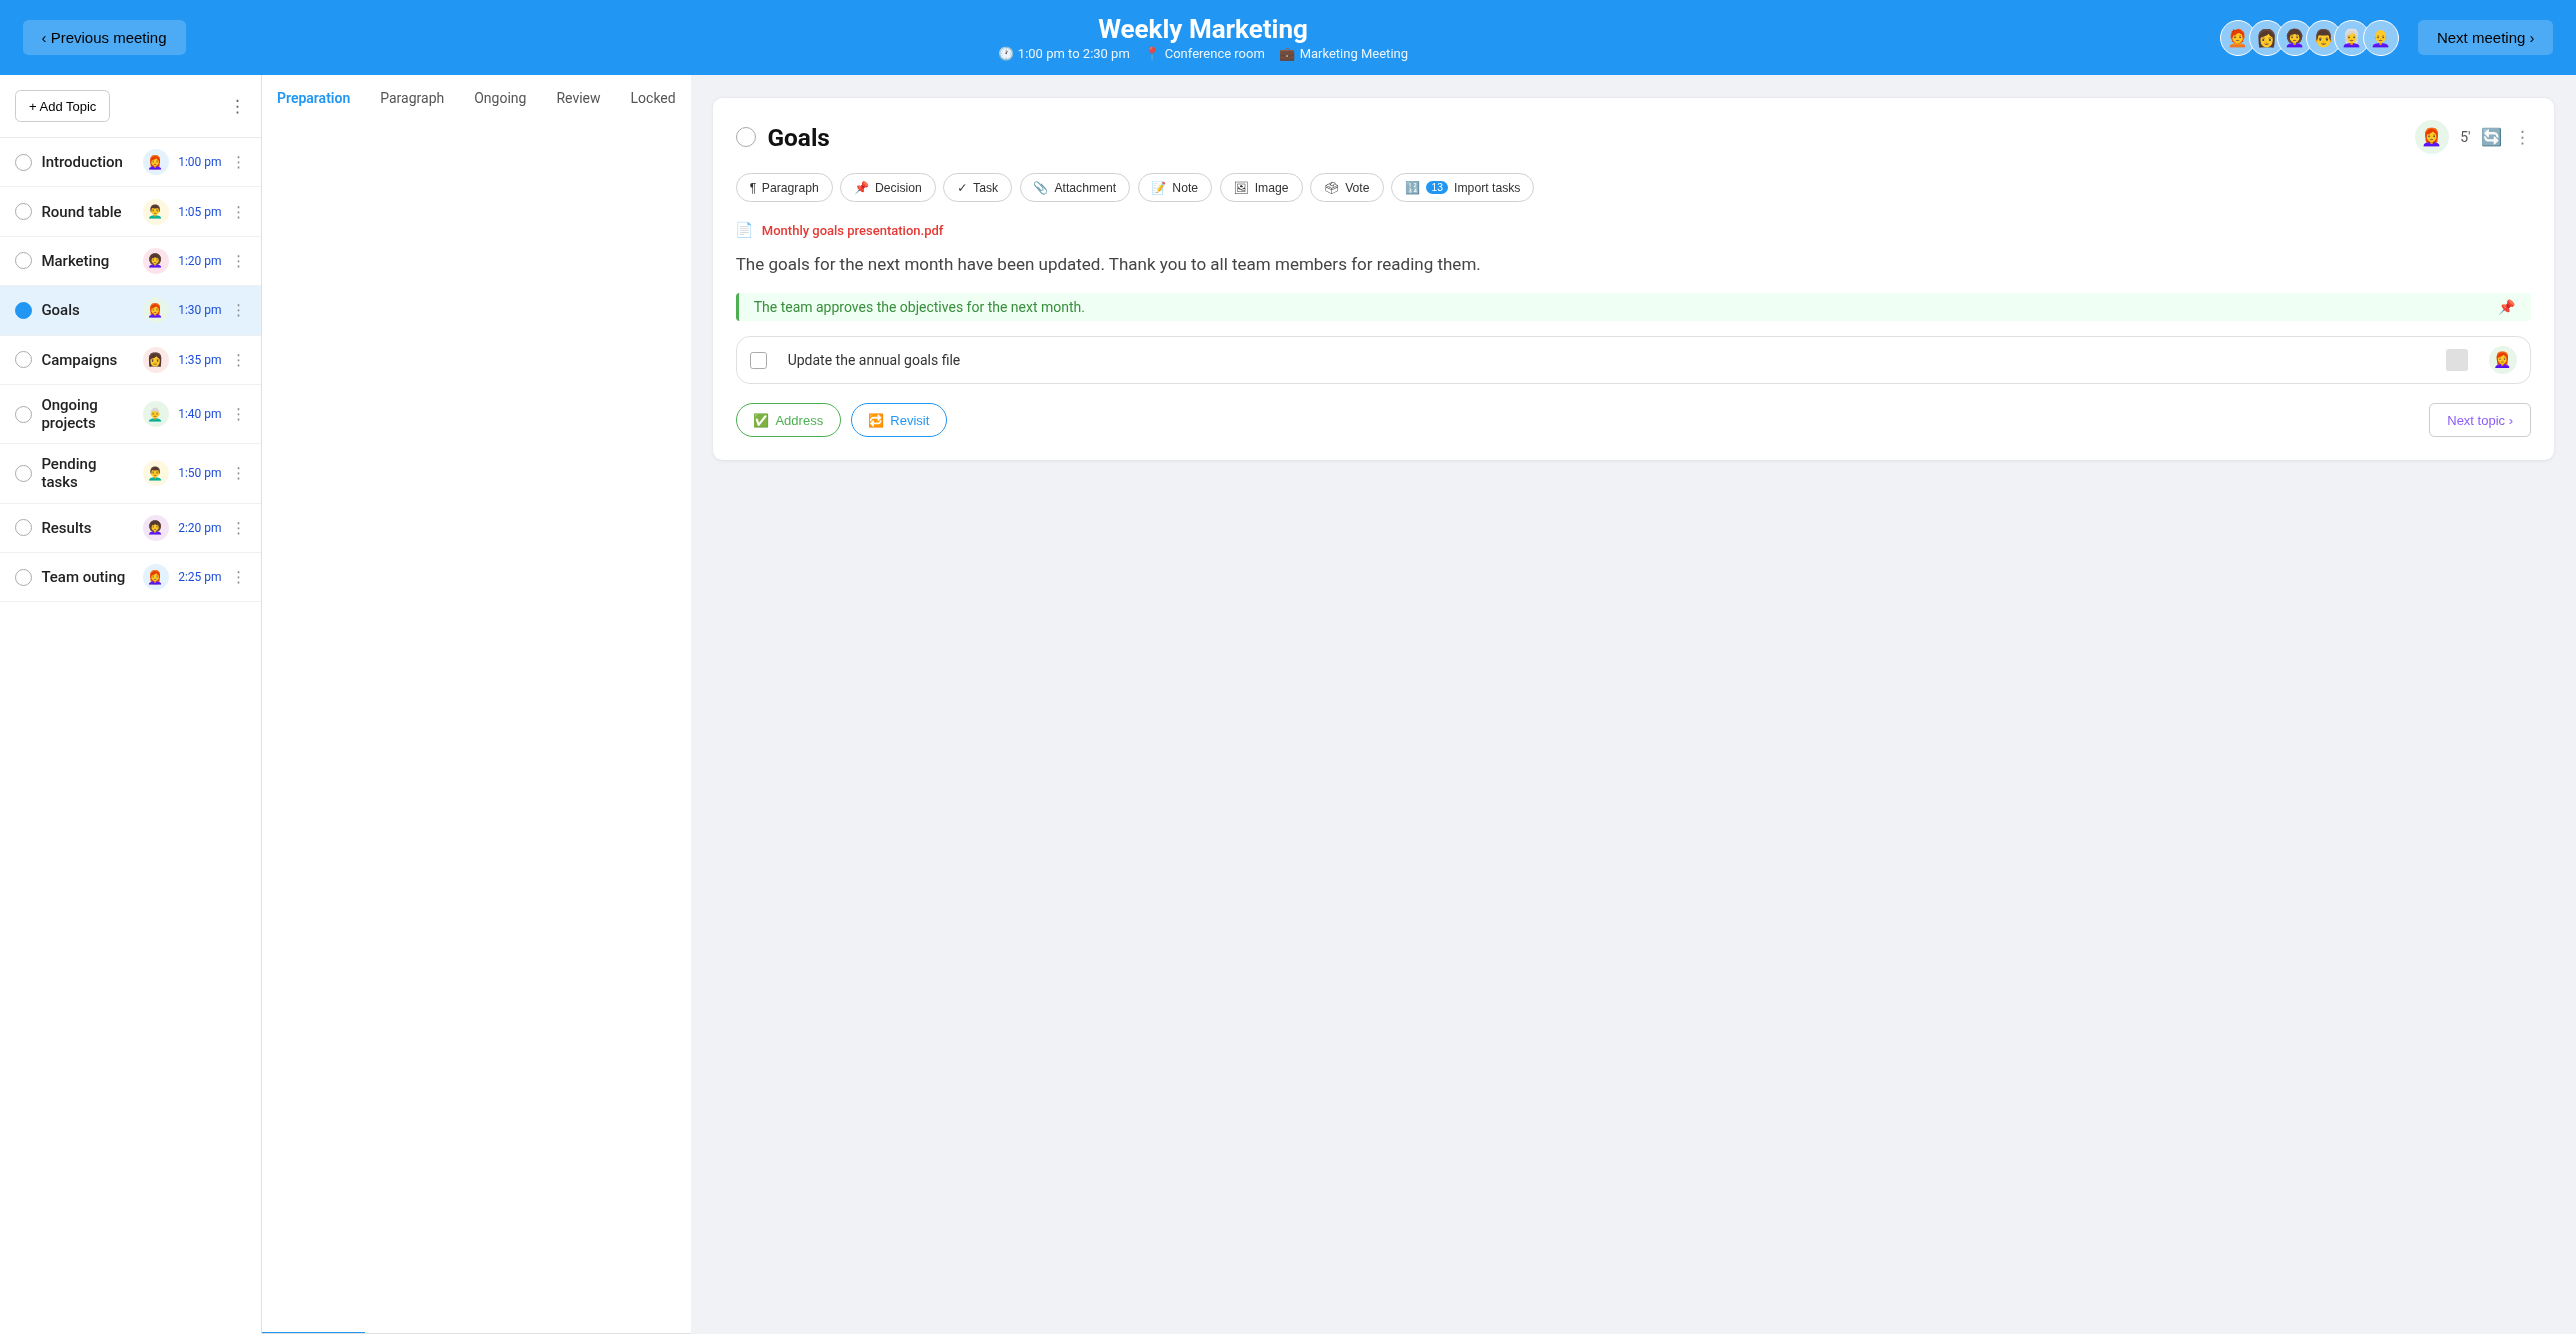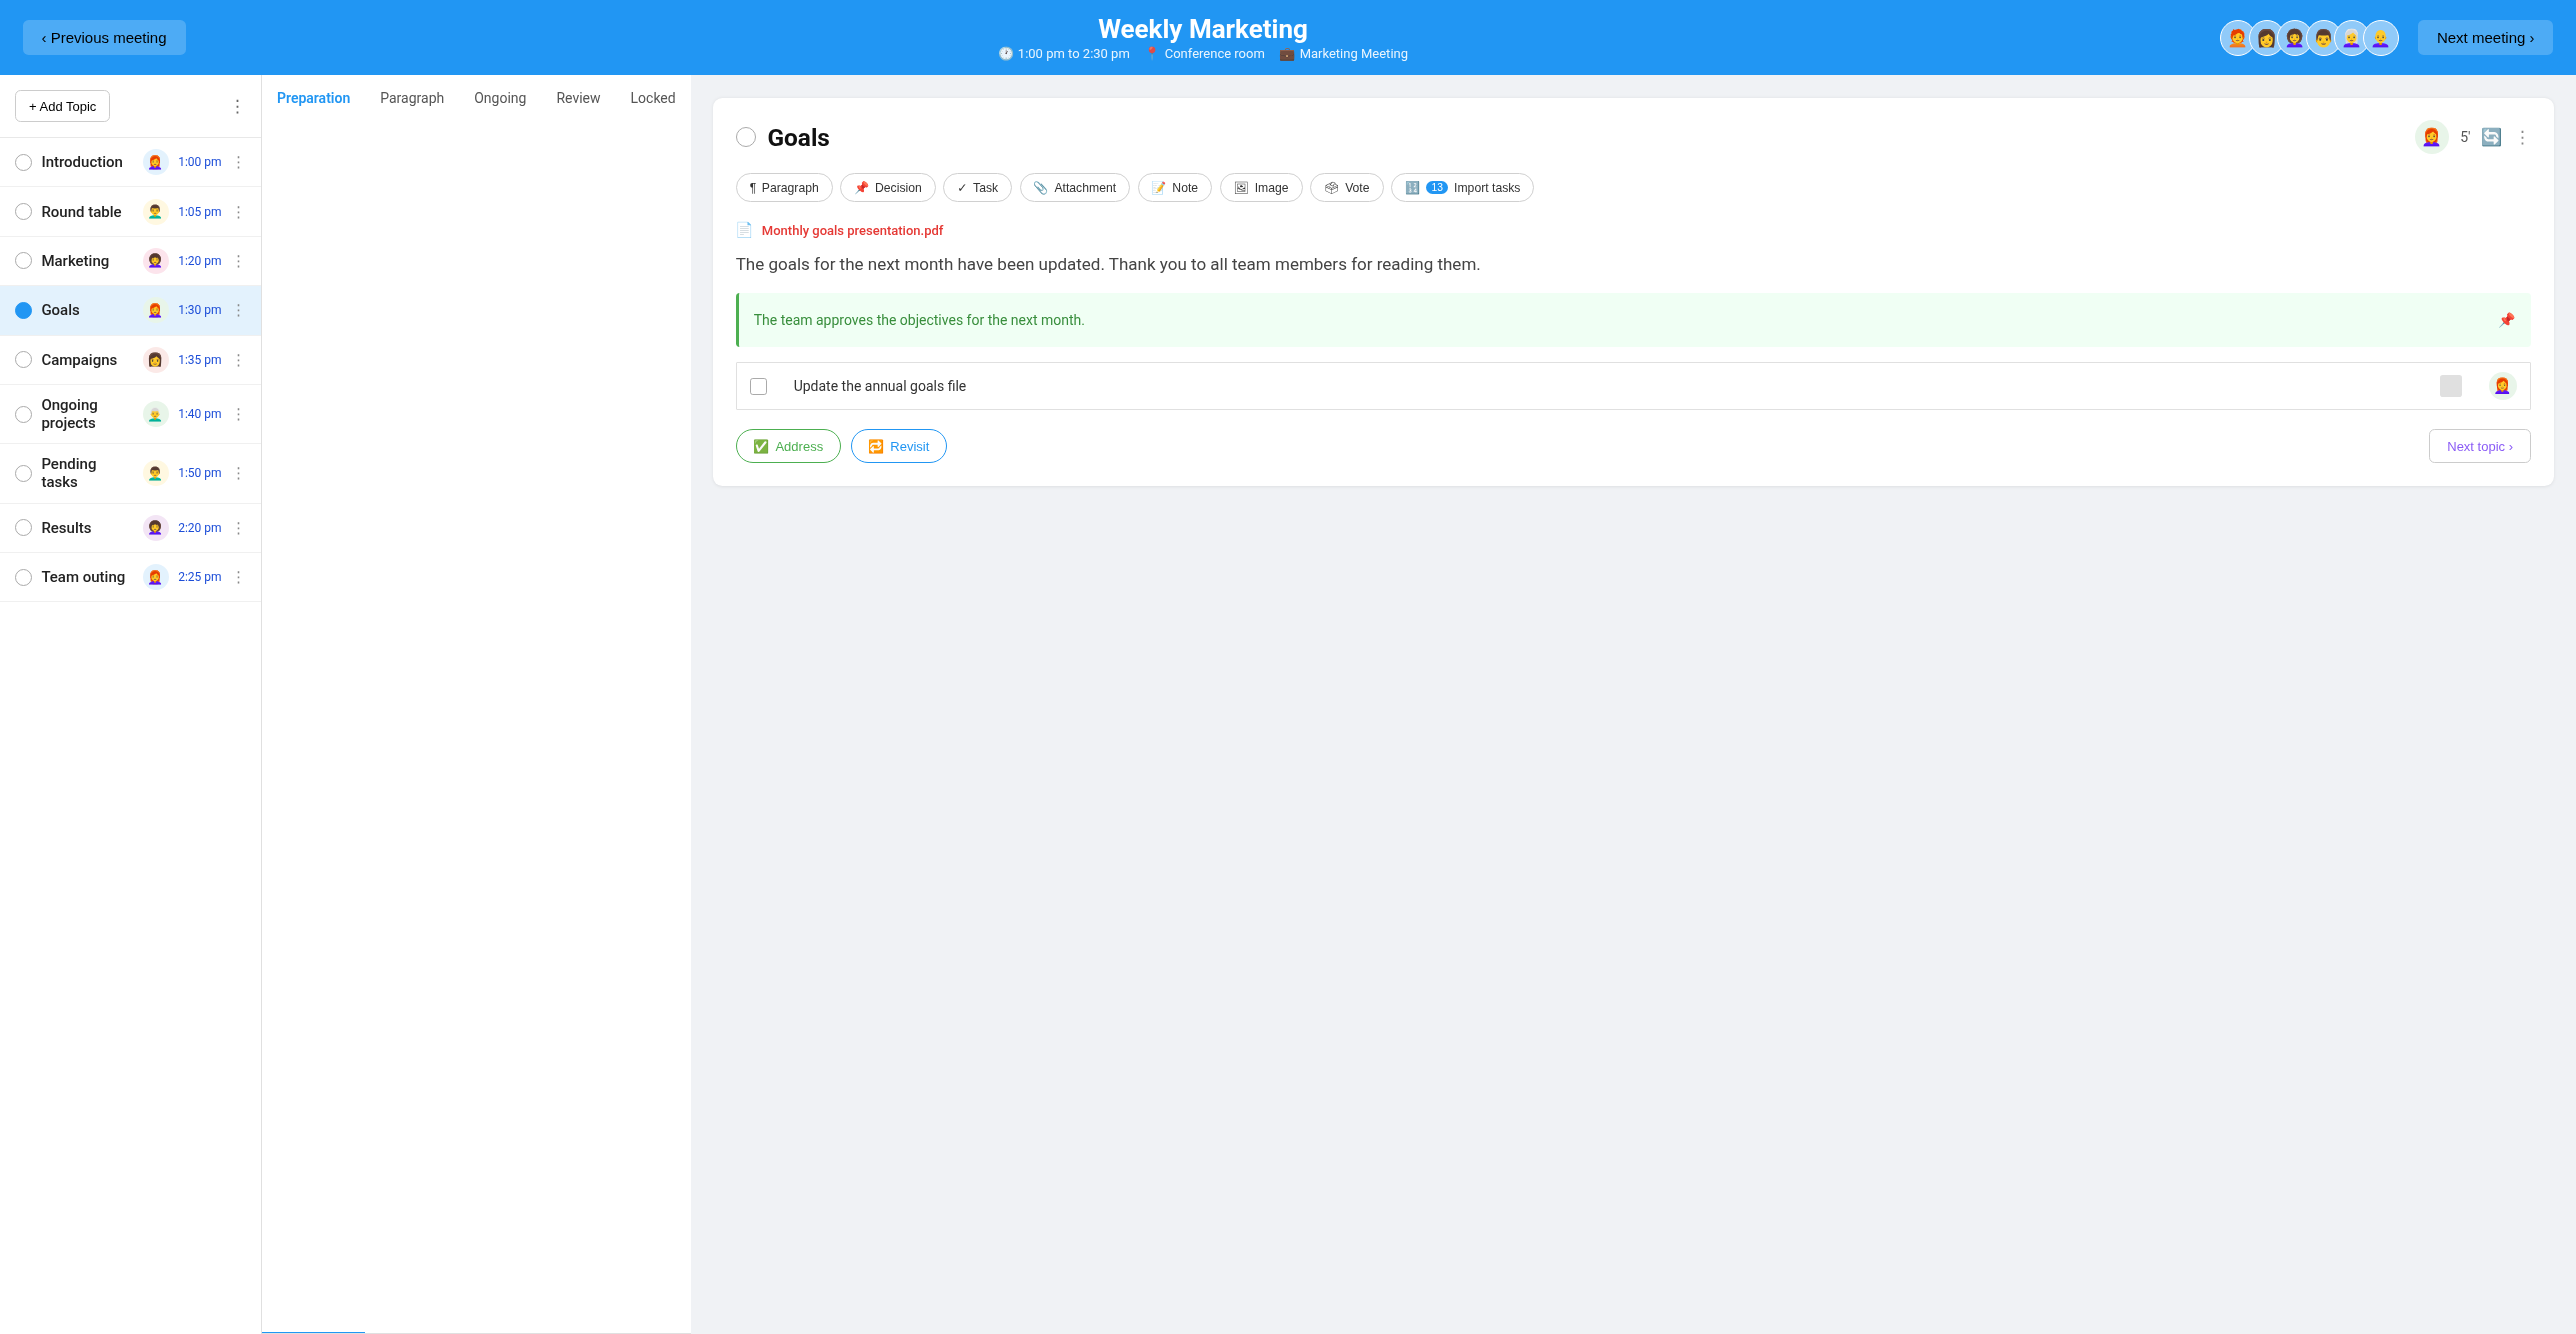--- a/index.html
+++ b/index.html
@@ -276,36 +276,36 @@
     }
     .body-text {
       font-size: 17px;
       color: #444;
       margin-bottom: 15px;
       line-height: 1.5;
     }
     .decision-row {
       background: #f0fff4;
       border-left: 3.7px solid #4CAF50;
-      padding: 19px 15px;
+      padding: 6px 15px;
       margin-bottom: 15px;
       border-radius: 3.7px;
       display: flex;
       align-items: center;
       justify-content: space-between;
       font-size: 14px;
       color: #388e3c;
     }
     .task-row {
       display: flex;
       align-items: center;
-      gap: 27px;
+      gap: 21px;
       padding: 9.4px 13px;
       border: 1.4px solid #e0e0e0;
-      border-radius: 1px;
+      border-radius: 14px;
       margin-bottom: 15px;
     }
     .task-checkbox {
       width: 17px;
       height: 17px;
       border: 1.4px solid #aaa;
       border-radius: 2.8px;
     }
     .task-text {
       flex: 1;

